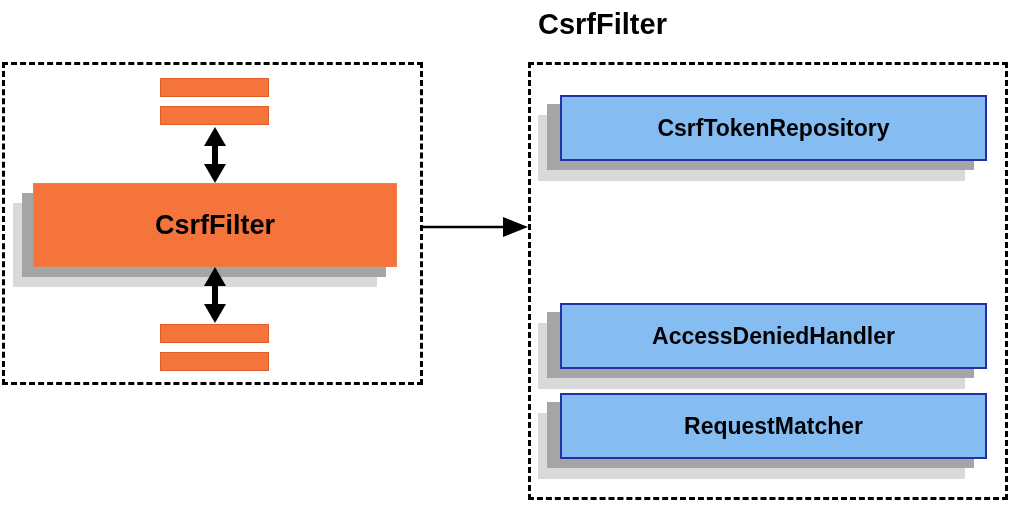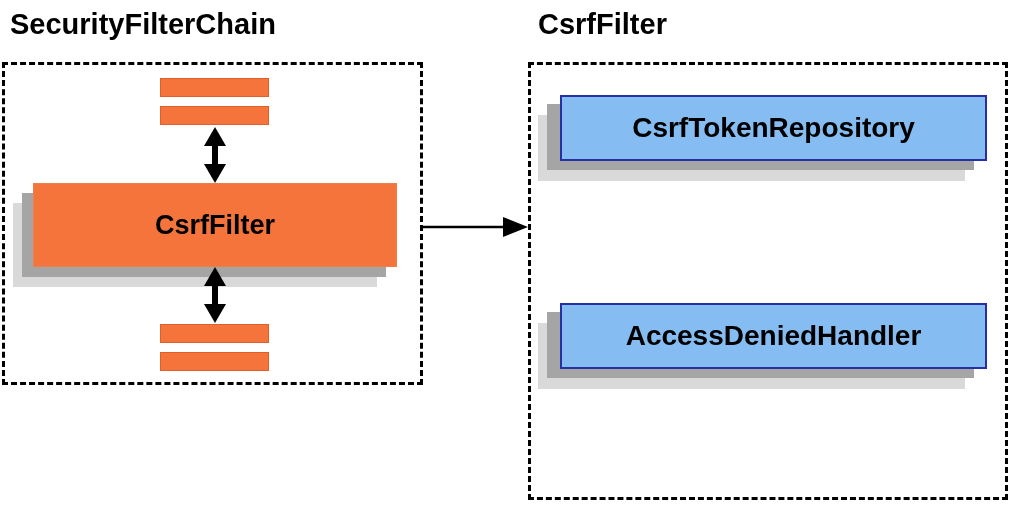--- a/index.html
+++ b/index.html
@@ -65,21 +65,21 @@
     position: absolute;
     left: 560px;
     width: 427px;
     height: 66px;
     background: #85BCF2;
     border: 2px solid #2531A3;
     box-shadow: -13px 9px 0 0 #A5A5A5, -22px 20px 0 0 #D9D9D9;
     display: flex;
     align-items: center;
     justify-content: center;
-    font-size: 28px;
+    font-size: 23px;
     font-weight: bold;
     color: #000000;
   }
   .comp1 { top: 95px; }
   .comp2 { top: 193px; }
   .comp3 { top: 303px; }
   .comp4 { top: 393px; }
 
   .arrows-layer {
     position: absolute;
@@ -87,21 +87,20 @@
     width: 1010px;
     height: 505px;
     pointer-events: none;
   }
 </style>
 </head>
 <body>
 
 <div class="canvas">
 
-  <div class="panel-title left">SecurityFilterChain</div>
 
   <div class="panel-title right">CsrfFilter</div>
 
   <div class="dashed-box left-box"></div>
 
   <div class="dashed-box right-box"></div>
 
   <div class="filter-bar bar1"></div>
   <div class="filter-bar bar2"></div>
 
@@ -110,20 +109,23 @@
   </div>
 
   <div class="filter-bar bar3"></div>
   <div class="filter-bar bar4"></div>
 
   <div class="component-box comp1">
     <span>CsrfTokenRepository</span>
   </div>
   <div class="component-box comp3">
     <span>AccessDeniedHandler</span>
+  </div>
+  <div class="component-box comp4">
+    <span>RequestMatcher</span>
   </div>
 
   <svg class="arrows-layer" viewBox="0 0 1010 505" xmlns="http://www.w3.org/2000/svg">
 
     <g>
       <line x1="215" y1="142" x2="215" y2="168" stroke="#000" stroke-width="6"></line>
       <polygon points="215,127 204,146 226,146" fill="#000"></polygon>
       <polygon points="215,183 204,164 226,164" fill="#000"></polygon>
     </g>
 

